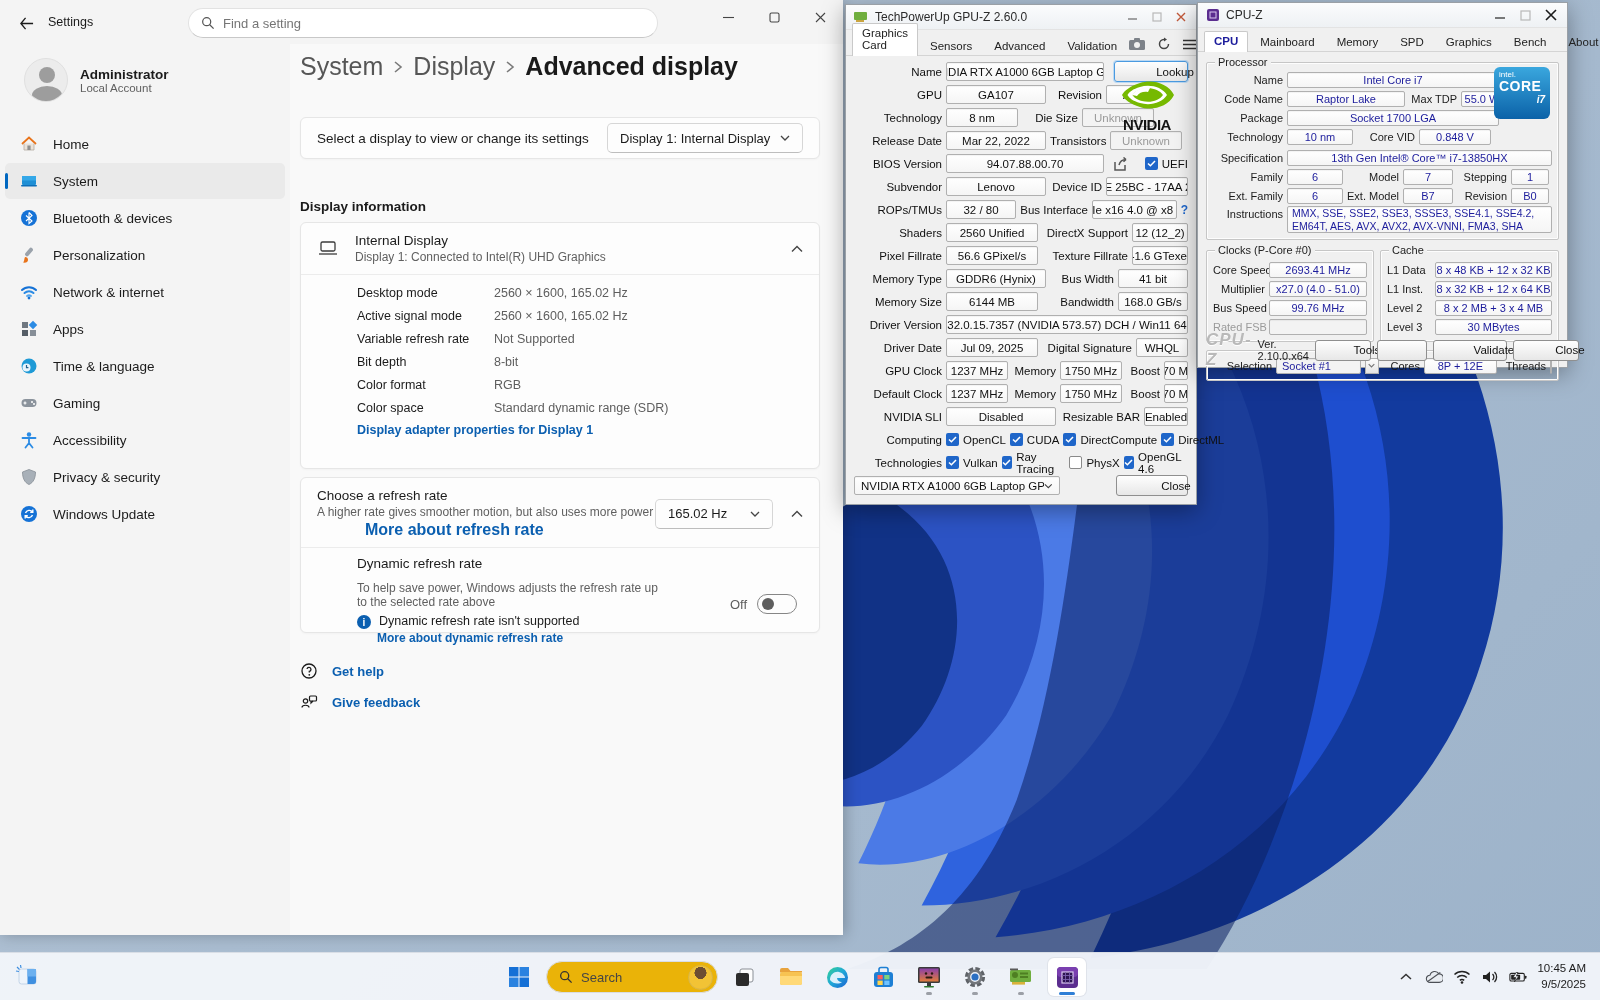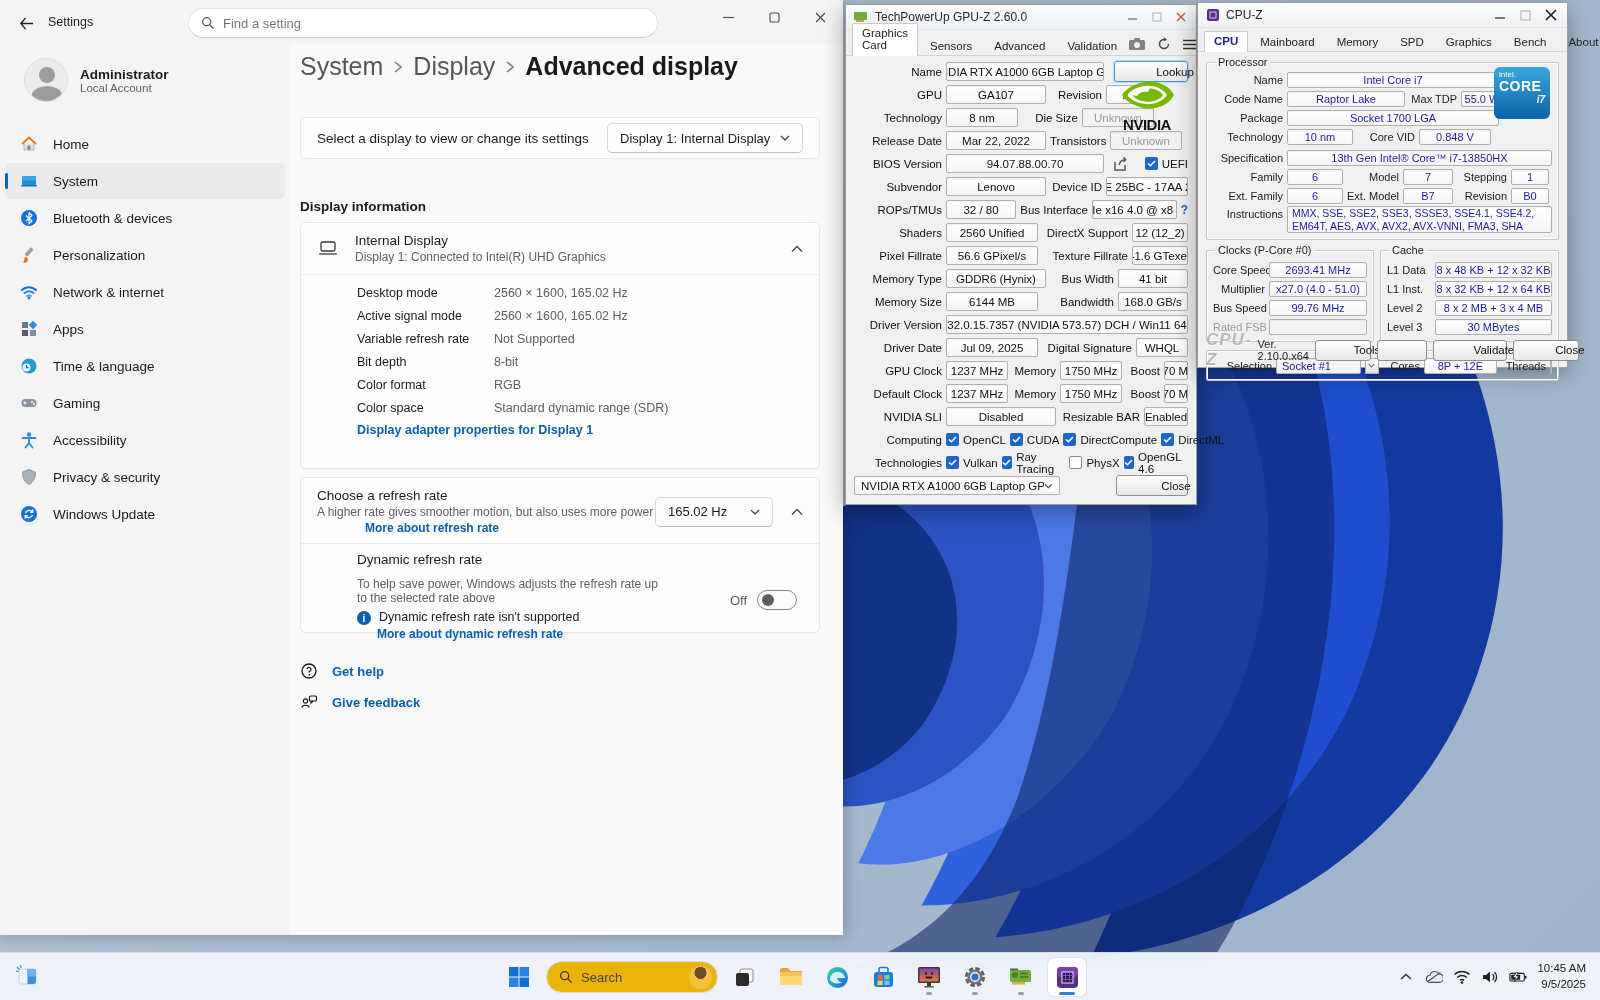--- a/index.html
+++ b/index.html
@@ -64,21 +64,21 @@
   .exp-chev { margin-left:auto; }
   .info-rows { padding:6px 0 4px 56px; border-top:1px solid #ececec; }
   .irow { display:flex; height:23px; align-items:center; font-size:12.5px; }
   .irow .il { width:137px; color:#1b1b1b; }
   .irow .iv { color:#5e5e5e; }
   .adapter-link { font-size:12.5px; margin-top:4px; }
   #card-refresh { top:433px; height:156px; }
   #cr-top { display:flex; padding:10px 16px 8px 16px; align-items:center; }
   #cr-top .t1 { font-size:13.5px; color:#1b1b1b; }
   #cr-top .t2 { font-size:12px; color:#5f5f5f; margin-top:2px; }
-  #cr-top .t3 { font-size:12px; margin-top:2px;padding-left:48px; }
+  #cr-top .t3 { font-size:16px; margin-top:2px;padding-left:48px; }
   #dyn { border-top:1px solid #ececec; padding:8px 16px 8px 56px; position:relative; }
   #dyn .t1 { font-size:13.5px; color:#1b1b1b; }
   #dyn .t2 { font-size:12px; color:#5f5f5f; margin-top:10px; width:310px; }
   #dyn-warn { display:flex; gap:8px; margin-top:5px; align-items:flex-start; }
   #dyn-warn .wtxt { font-size:12.5px; color:#1b1b1b; }
   #dyn-link { font-size:12px; margin-left:20px; margin-top:2px; }
   .info-i { width:14px; height:14px; border-radius:50%; background:#0b5fb0; color:#fff; font-size:10px; display:flex; align-items:center; justify-content:center; font-weight:700; margin-top:1px; }
   #toggle-wrap { position:absolute; right:22px; top:46px; display:flex; align-items:center; gap:10px; }
   #toggle-wrap .off { font-size:13px; color:#5e5e5e; }
   .toggle { width:40px; height:20px; border-radius:10px; border:1px solid #868686; position:relative; cursor:pointer; background:#fdfdfd; }

